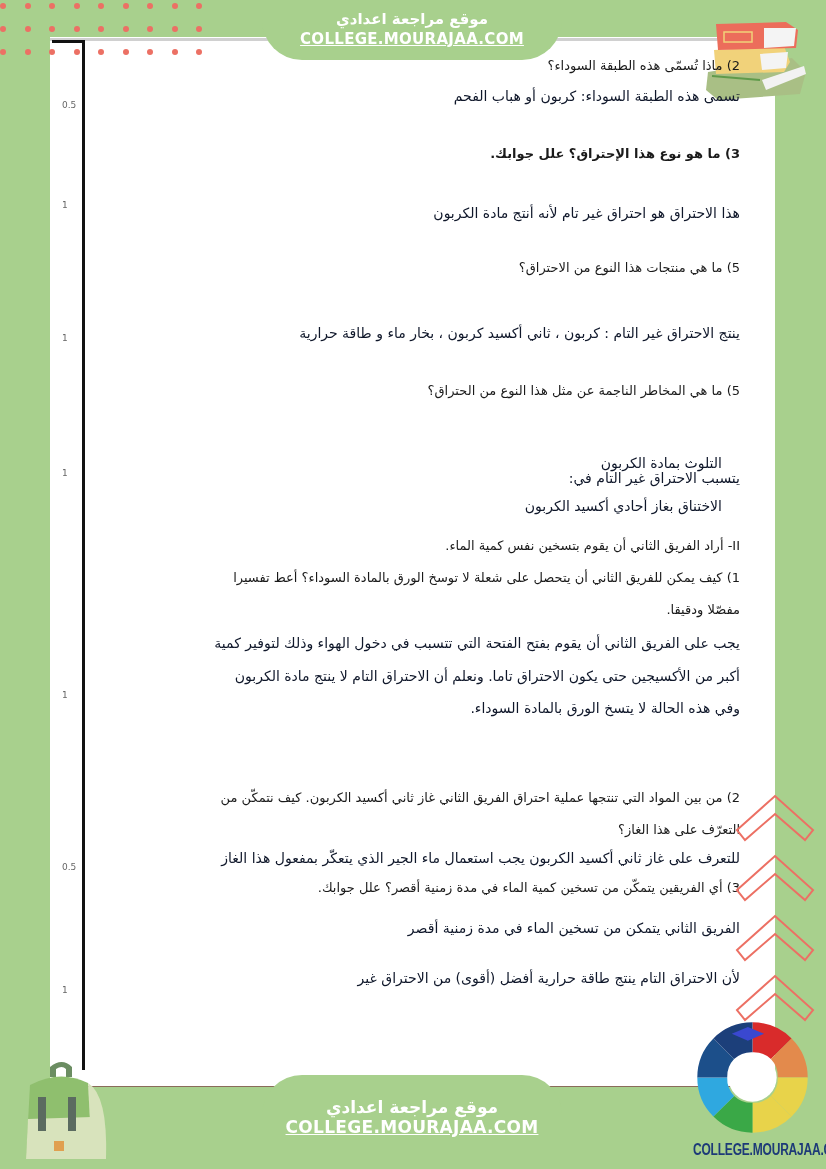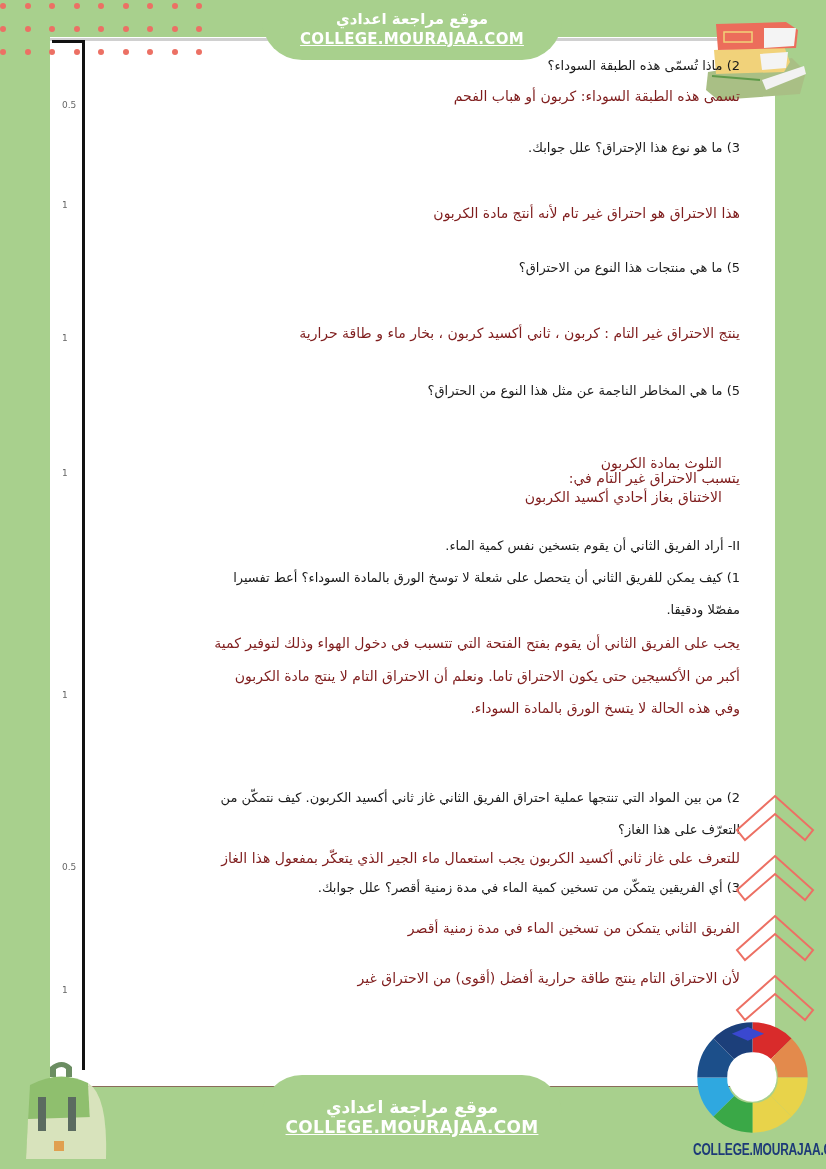--- a/index.html
+++ b/index.html
@@ -15,21 +15,21 @@
   .pill-top { left:262px; top:0; width:300px; height:60px; border-radius:0 0 40px 40px; }
   .pill-bottom { left:262px; top:1075px; width:300px; height:94px; border-radius:40px 40px 0 0; }
   .pill .ar { font-size:15px; font-weight:bold; direction:rtl; line-height:20px; }
   .pill .en { font-size:15px; font-weight:bold; text-decoration:underline; letter-spacing:0.3px; line-height:20px; }
   .pill-top .ar { padding-top:9px; }
   .pill-bottom .ar { padding-top:22px; font-size:17px; }
   .pill-bottom .en { font-size:17px; }
   .content { position:absolute; left:90px; top:50px; width:650px; direction:rtl; font-family:"DejaVu Sans", sans-serif; }
   .line { position:absolute; right:0; white-space:nowrap; font-size:13px; color:#1a1a1a; }
   .q { color:#1a1a1a; }
-  .a { color:#7f1d1d; font-size:14px; }
+  .a { color:#0f172a; font-size:14px; }
   .score { position:absolute; left:62px; font-size:9px; color:#666; }
   .chev { position:absolute; left:735px; width:80px; height:60px; }
   .books { position:absolute; left:700px; top:10px; width:110px; height:92px; }
   .bag { position:absolute; left:10px; top:1055px; width:110px; height:110px; }
   .wheel { position:absolute; left:695px; top:1020px; width:115px; height:115px; }
   .brand { position:absolute; left:693px; top:1143px; font-family:"Liberation Sans", sans-serif; font-weight:bold; font-size:12px; color:#1d3a78; letter-spacing:-0.2px; transform:scaleY(1.3); }
 </style>
 </head>
 <body>
 
@@ -81,28 +81,28 @@
   <path d="M60 44 L88 42 L86 58 L62 60 Z" fill="#f4f4f4"></path>
   <path d="M16 14 L86 12 L98 20 L96 38 L18 40 Z" fill="#ec6d5b"></path>
   <path d="M64 18 L96 18 L94 36 L64 38 Z" fill="#f4f4f4"></path>
   <rect x="24" y="22" width="28" height="10" fill="none" stroke="#f1d27a" stroke-width="1.5"></rect>
   <path d="M12 66 L60 70" stroke="#5f9a4a" stroke-width="2"></path>
 </svg>
 
 <div class="content" id="content">
     <div class="line q" style="top: 8px;">2) ماذا تُسمّى هذه الطبقة السوداء؟</div>
     <div class="line a" style="top: 38px;">تسمى هذه الطبقة السوداء: كربون أو هباب الفحم</div>
-    <div class="line q" style="top: 90px;">3) ما هو نوع هذا الإحتراق؟ علل جوابك.</div>
+    <div class="line q" style="top: 96px; font-weight: bold;">3) ما هو نوع هذا الإحتراق؟ علل جوابك.</div>
     <div class="line a" style="top: 155px;">هذا الاحتراق هو احتراق غير تام لأنه أنتج مادة الكربون</div>
     <div class="line q" style="top: 210px;">5) ما هي منتجات هذا النوع من الاحتراق؟</div>
     <div class="line a" style="top: 275px;">ينتج الاحتراق غير التام : كربون ، ثاني أكسيد كربون ، بخار ماء و طاقة حرارية</div>
     <div class="line q" style="top: 333px;">5) ما هي المخاطر الناجمة عن مثل هذا النوع من الحتراق؟</div>
     <div class="line a" style="top: 372px; margin-top: 48px;">يتسبب الاحتراق غير التام في:</div>
     <div class="line a" style="top: 405px; right: 18px;">التلوث بمادة الكربون</div>
-    <div class="line a" style="top: 439px; right: 18px;">الاختناق بغاز أحادي أكسيد الكربون</div>
+    <div class="line a" style="top: 448px; right: 18px;">الاختناق بغاز أحادي أكسيد الكربون</div>
     <div class="line q" style="top: 488px;">II- أراد الفريق الثاني أن يقوم بتسخين نفس كمية الماء.</div>
     <div class="line q" style="top: 520px;">1) كيف يمكن للفريق الثاني أن يتحصل على شعلة لا توسخ الورق بالمادة السوداء؟ أعط تفسيرا</div>
     <div class="line q" style="top: 552px;">مفصّلا ودقيقا.</div>
     <div class="line a" style="top: 585px;">يجب على الفريق الثاني أن يقوم بفتح الفتحة التي تتسبب في دخول الهواء وذلك لتوفير كمية</div>
     <div class="line a" style="top: 618px;">أكبر من الأكسيجين حتى يكون الاحتراق تاما. ونعلم أن الاحتراق التام لا ينتج مادة الكربون</div>
     <div class="line a" style="top: 650px; text-align: center;">وفي هذه الحالة لا يتسخ الورق بالمادة السوداء.</div>
     <div class="line q" style="top: 740px;">2) من بين المواد التي تنتجها عملية احتراق الفريق الثاني غاز ثاني أكسيد الكربون. كيف نتمكّن من</div>
     <div class="line q" style="top: 772px;">التعرّف على هذا الغاز؟</div>
     <div class="line a" style="top: 800px;">للتعرف على غاز ثاني أكسيد الكربون يجب استعمال ماء الجير الذي يتعكّر بمفعول هذا الغاز</div>
     <div class="line q" style="top: 830px;">3) أي الفريقين يتمكّن من تسخين كمية الماء في مدة زمنية أقصر؟ علل جوابك.</div>

